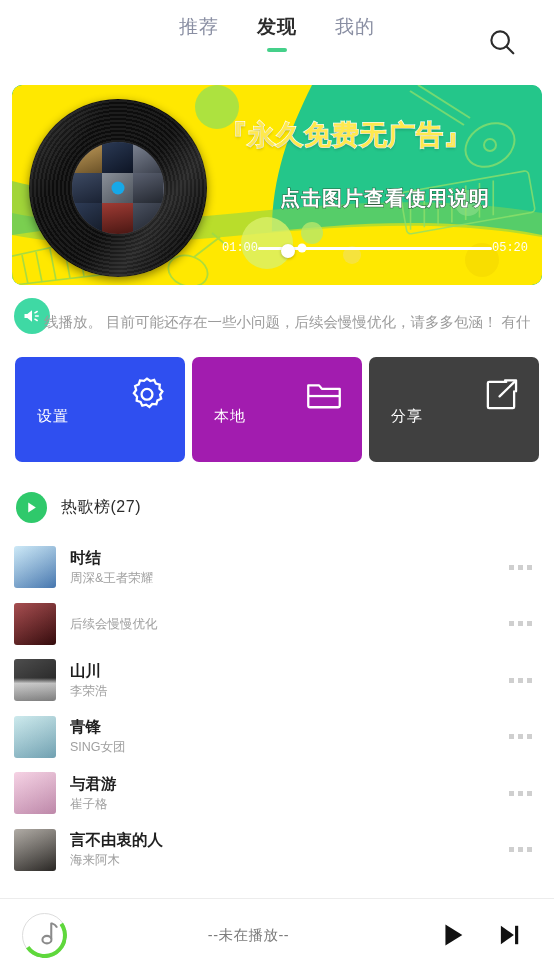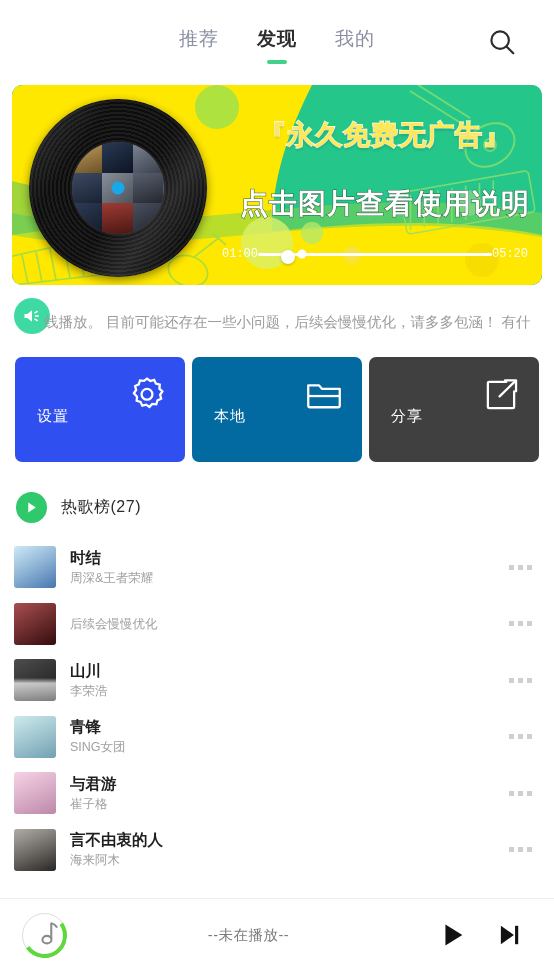--- a/index.html
+++ b/index.html
@@ -12,21 +12,21 @@
   }
 
   
   .topbar {
     height:80px;
     display:flex;
     align-items:flex-start;
     justify-content:center;
     position:relative;
     background:#fff;
-    padding-top:26px;
+    padding-top:14px;
     text-align:center;
   }
   .tabs { display:flex; gap:38px; }
   .tab {
     position:relative;
     font-size:19px;
     color:#8a8fa3;
     padding-bottom:12px;
     cursor:pointer;
     letter-spacing:1px;
@@ -101,44 +101,44 @@
     position:absolute; left:50%; top:50%;
     transform:translate(-50%,-50%);
     width:13px; height:13px; border-radius:50%;
     background:#16a8e8;
   }
 
   .banner-title {
     position:absolute;
     left:208px; top:32px;
     width:330px;
-    text-align:center;
+    text-align:left;
     font-size:27px;
     font-weight:700;
     letter-spacing:1px;
     color:#ffe94d;
     -webkit-text-stroke:1.4px #ffffff;
     paint-order:stroke fill;
     text-shadow:0 2px 3px rgba(0,0,0,.18);
   }
   .banner-sub {
     position:absolute;
     left:208px; top:100px;
     width:330px;
     text-align:center;
-    font-size:28px;
+    font-size:20px;
     font-weight:700;
     letter-spacing:1px;
     color:#ffffff;
     -webkit-text-stroke:1px #2f5d3f;
     paint-order:stroke fill;
   }
   .banner-progress {
     position:absolute;
-    left:210px; right:14px; bottom:24px;
+    left:210px; right:14px; bottom:30px;
     display:flex; align-items:center; gap:0;
   }
   .bp-time { font-size:12px; color:#fff; font-family:"Liberation Mono","DejaVu Sans Mono",monospace; opacity:.95;}
   .bp-track {
     position:relative; flex:1; height:3px; background:#ffffff; border-radius:2px;
   }
   .bp-knob {
     position:absolute; left:19%; top:50%;
     transform:translate(-50%,-50%);
     width:9px; height:9px; border-radius:50%;
@@ -448,21 +448,21 @@
 <div class="cards">
   <div class="card" style="background:#2f4ff0;">
     <div class="card-label">设置</div>
     <div class="card-icon">
       <svg width="42" height="42" viewBox="0 0 24 24" fill="none" stroke="#fff" stroke-width="1.3">
         <path d="M12 2.6 l1.9 1.4 2.2-.6 1 2.1 2.2.6-.2 2.3 1.7 1.6-1.3 1.9.6 2.2-2.1 1-.7 2.2-2.3-.2-1.6 1.7-1.9-1.3-2.2.6-1-2.1-2.2-.7.2-2.3L4.5 11l1.3-1.9-.6-2.2 2.1-1 .7-2.2 2.3.2z"></path>
         <circle cx="12" cy="11.6" r="3.1"></circle>
       </svg>
     </div>
   </div>
-  <div class="card" style="background:#0369a1;">
+  <div class="card" style="background:#a21caf;">
     <div class="card-label">本地</div>
     <div class="card-icon">
       <svg width="42" height="42" viewBox="0 0 24 24" fill="none" stroke="#fff" stroke-width="1.3" stroke-linejoin="round">
         <path d="M3 6.5h6.2l1.6 2H21v9.5a1 1 0 0 1-1 1H4a1 1 0 0 1-1-1z"></path>
         <line x1="3" y1="12.6" x2="21" y2="12.6"></line>
       </svg>
     </div>
   </div>
   <div class="card" style="background:#404040;">
     <div class="card-label">分享</div>

